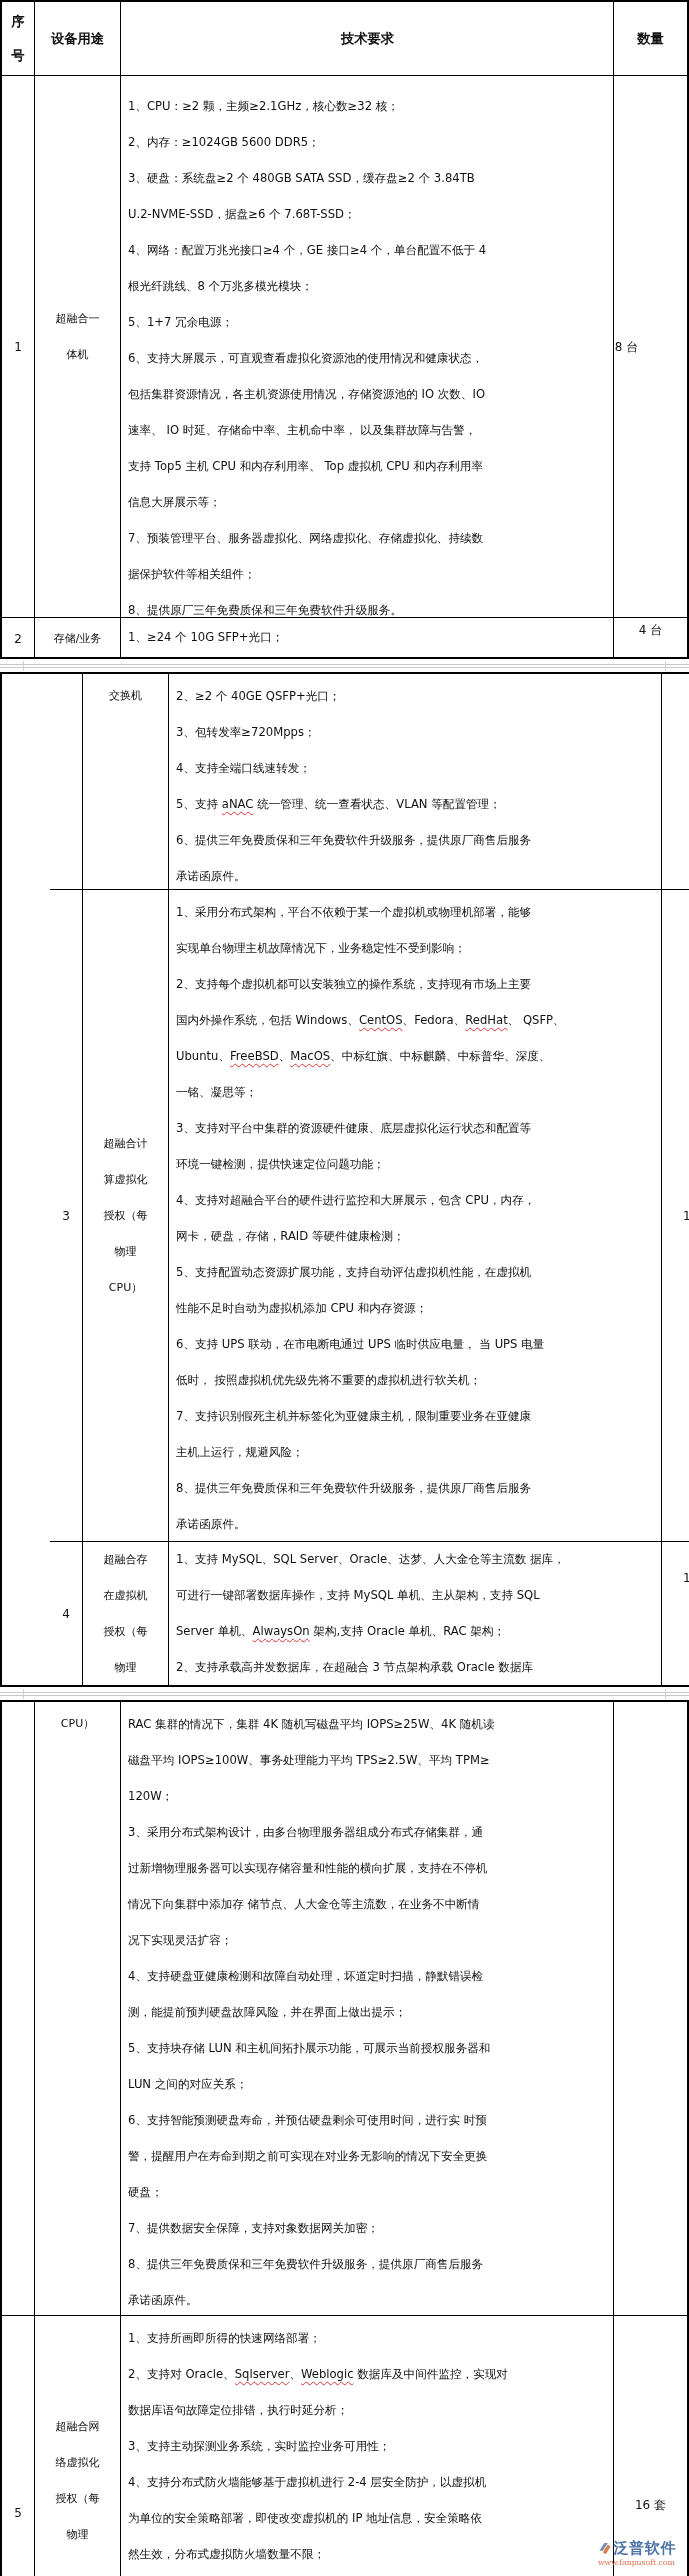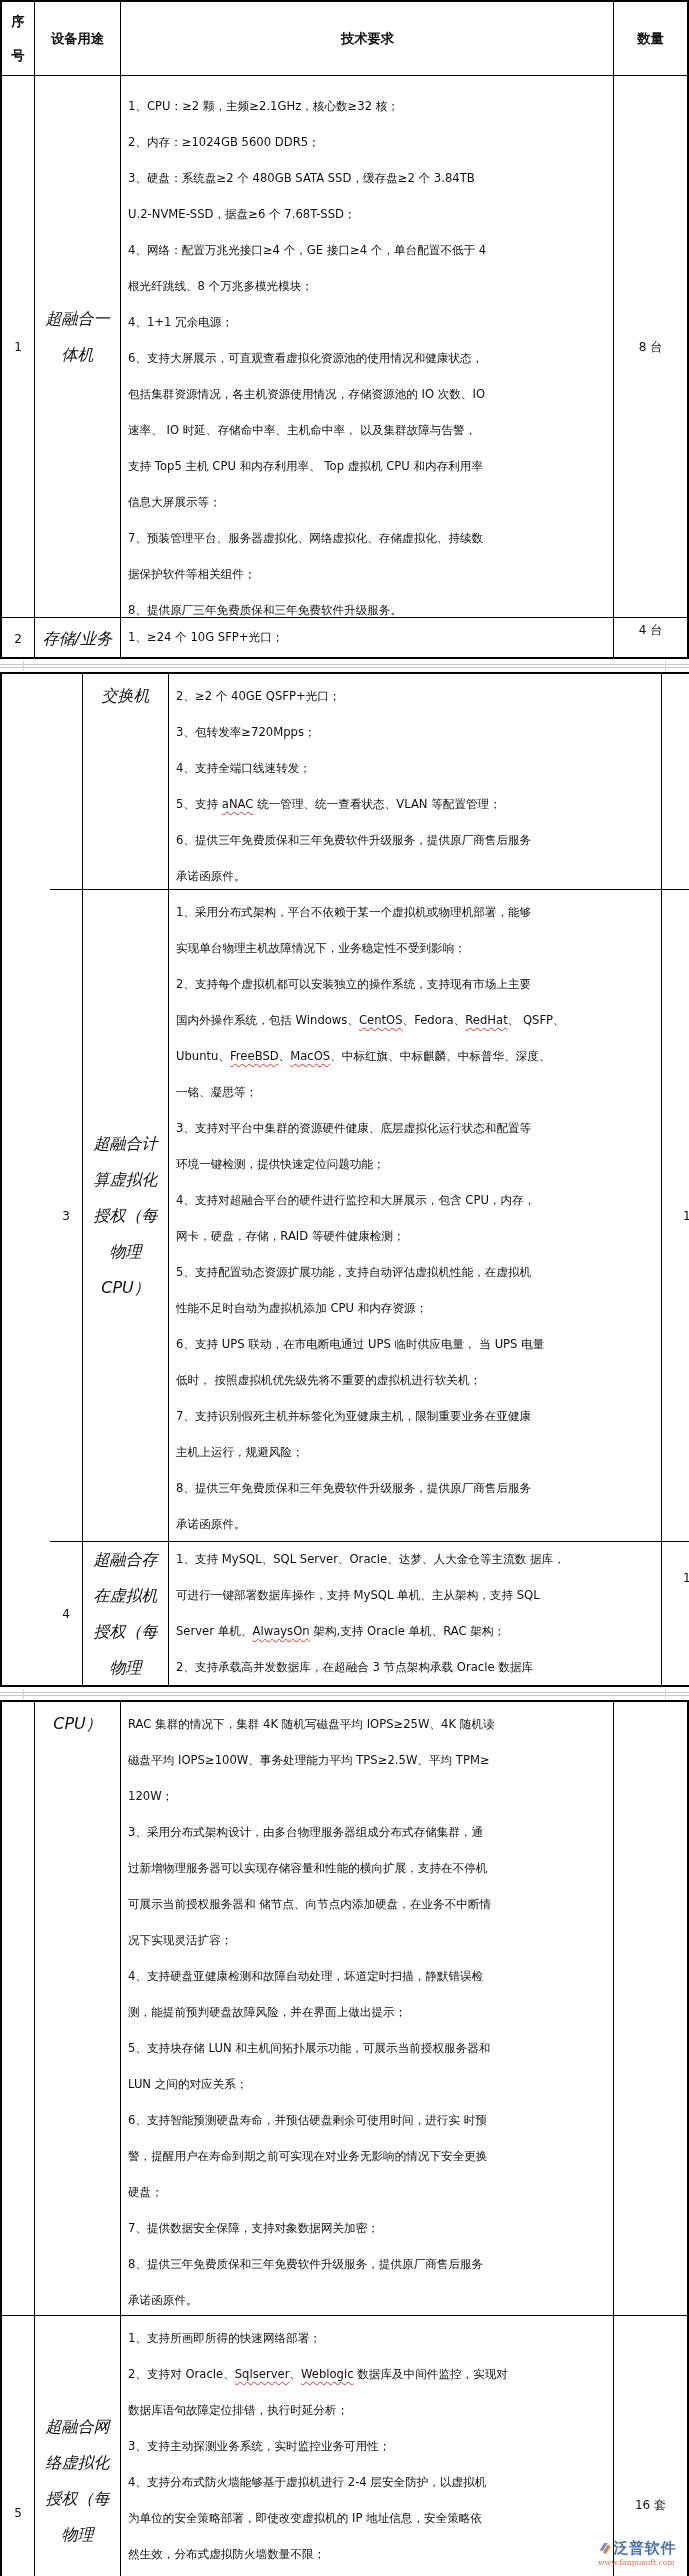--- a/index.html
+++ b/index.html
@@ -7,21 +7,21 @@
          font-family: "DejaVu Sans", "Liberation Sans", sans-serif; color: #111; }
   .page-table { position: absolute; left: 0; width: 685px; border: 2.1px solid #000; box-sizing: content-box; }
   .page-table.open-bottom { border-bottom: none; }
   .grid { position: relative; width: 100%; height: 100%; }
   .vline { position: absolute; top: 0; bottom: 0; width: 0.7px; background: #000; }
   .hline { position: absolute; left: 0; right: 0; height: 1.1px; background: #000; }
   .cell { position: absolute; box-sizing: border-box; }
   .cell.center { display: flex; align-items: center; justify-content: center; text-align: center; }
   .hdr { font-weight: bold; font-size: 13.3px; }
   .num, .qty { font-size: 12px; }
-  .use { font-size: 16px; line-height: 36px; text-align: center; width: 100%; font-style: italic; }
+  .use { font-size: 11px; line-height: 36px; text-align: center; width: 100%; }
   .use-top { display: block; }
   .spec { position: absolute; left: 128px; width: 484px; font-size: 11.6px; line-height: 36px; white-space: nowrap; }
   .spec .ln { display: block; height: 36px; }
   .squig { text-decoration: underline wavy #d33; text-underline-offset: 2.8px; text-decoration-thickness: 0.7px; }
   .pgbreak { position: absolute; left: 0; width: 689px; height: 4.2px; }
   .pgbreak .g1, .pgbreak .g2 { position: absolute; left: 0; right: 0; height: 1.4px; background: #c8c8c8; }
   .pgbreak .g1 { top: 0; } .pgbreak .g2 { top: 2.8px; }
   .pgbreak .tick { position: absolute; top: -2.8px; width: 0.7px; height: 9.8px; background: #d0d0d0; }
   .watermark { position: absolute; left: 598px; top: 2539px; width: 90px; height: 32px; }
   .wm-logo { position: absolute; left: 0; top: 2.1px; width: 14px; height: 15.4px; }
@@ -60,31 +60,31 @@
       <span class="use" style="margin-top:-19.6px;">超融合一</span>
       <span class="use">体机</span>
     </div>
     <div class="spec" style="top:86px; left:126px;">
       <span class="ln">1、CPU：≥2 颗，主频≥2.1GHz，核心数≥32 核；</span>
       <span class="ln">2、内存：≥1024GB 5600 DDR5；</span>
       <span class="ln">3、硬盘：系统盘≥2 个 480GB SATA SSD，缓存盘≥2 个 3.84TB</span>
       <span class="ln">U.2-NVME-SSD，据盘≥6 个 7.68T-SSD；</span>
       <span class="ln">4、网络：配置万兆光接口≥4 个，GE 接口≥4 个，单台配置不低于 4</span>
       <span class="ln">根光纤跳线、8 个万兆多模光模块；</span>
-      <span class="ln">4、1+1 冗余电源；</span>
+      <span class="ln">5、1+7 冗余电源；</span>
       <span class="ln">6、支持大屏展示，可直观查看虚拟化资源池的使用情况和健康状态，</span>
       <span class="ln">包括集群资源情况，各主机资源使用情况，存储资源池的 IO 次数、IO</span>
       <span class="ln">速率、 IO 时延、存储命中率、主机命中率， 以及集群故障与告警，</span>
       <span class="ln">支持 Top5 主机 CPU 和内存利用率、 Top 虚拟机 CPU 和内存利用率</span>
       <span class="ln">信息大屏展示等；</span>
       <span class="ln">7、预装管理平台、服务器虚拟化、网络虚拟化、存储虚拟化、持续数</span>
       <span class="ln">据保护软件等相关组件；</span>
       <span class="ln">8、提供原厂三年免费质保和三年免费软件升级服务。</span>
     </div>
-    <div class="cell center qty" style="left:612px; top:74px; width:73px; height:542px;justify-content:center;">
+    <div class="cell center qty" style="left:588px; top:74px; width:73px; height:542px;justify-content:center;">
       <span>8 台</span>
     </div>
 
     <div class="cell center num" style="left:0; top:617px; width:32px; height:39px;">
       <span>2</span>
     </div>
     <div class="cell center" style="left:33px; top:617px; width:85px; height:39px;">
       <span class="use">存储/业务</span>
     </div>
     <div class="spec" style="top:617px; left:126px;">
@@ -194,21 +194,21 @@
 
     <div class="cell" style="left:33px; top:0; width:85px; height:613px;">
       <span class="use use-top" style="margin-top:4.2px;">CPU）</span>
     </div>
     <div class="spec" style="top:4.2px; left:126px;">
       <span class="ln">RAC 集群的情况下，集群 4K 随机写磁盘平均 IOPS≥25W、4K 随机读</span>
       <span class="ln">磁盘平均 IOPS≥100W、事务处理能力平均 TPS≥2.5W、平均 TPM≥</span>
       <span class="ln">120W；</span>
       <span class="ln">3、采用分布式架构设计，由多台物理服务器组成分布式存储集群，通</span>
       <span class="ln">过新增物理服务器可以实现存储容量和性能的横向扩展，支持在不停机</span>
-      <span class="ln">可展示当前授权服务器和 储节点、向节点内添加硬盘，在业务不中断情</span>
+      <span class="ln">情况下向集群中添加存 储节点、人大金仓等主流数，在业务不中断情</span>
       <span class="ln">况下实现灵活扩容；</span>
       <span class="ln">4、支持硬盘亚健康检测和故障自动处理，坏道定时扫描，静默错误检</span>
       <span class="ln">测，能提前预判硬盘故障风险，并在界面上做出提示；</span>
       <span class="ln">5、支持块存储 LUN 和主机间拓扑展示功能，可展示当前授权服务器和</span>
       <span class="ln">LUN 之间的对应关系；</span>
       <span class="ln">6、支持智能预测硬盘寿命，并预估硬盘剩余可使用时间，进行实 时预</span>
       <span class="ln">警，提醒用户在寿命到期之前可实现在对业务无影响的情况下安全更换</span>
       <span class="ln">硬盘；</span>
       <span class="ln">7、提供数据安全保障，支持对象数据网关加密；</span>
       <span class="ln">8、提供三年免费质保和三年免费软件升级服务，提供原厂商售后服务</span>

